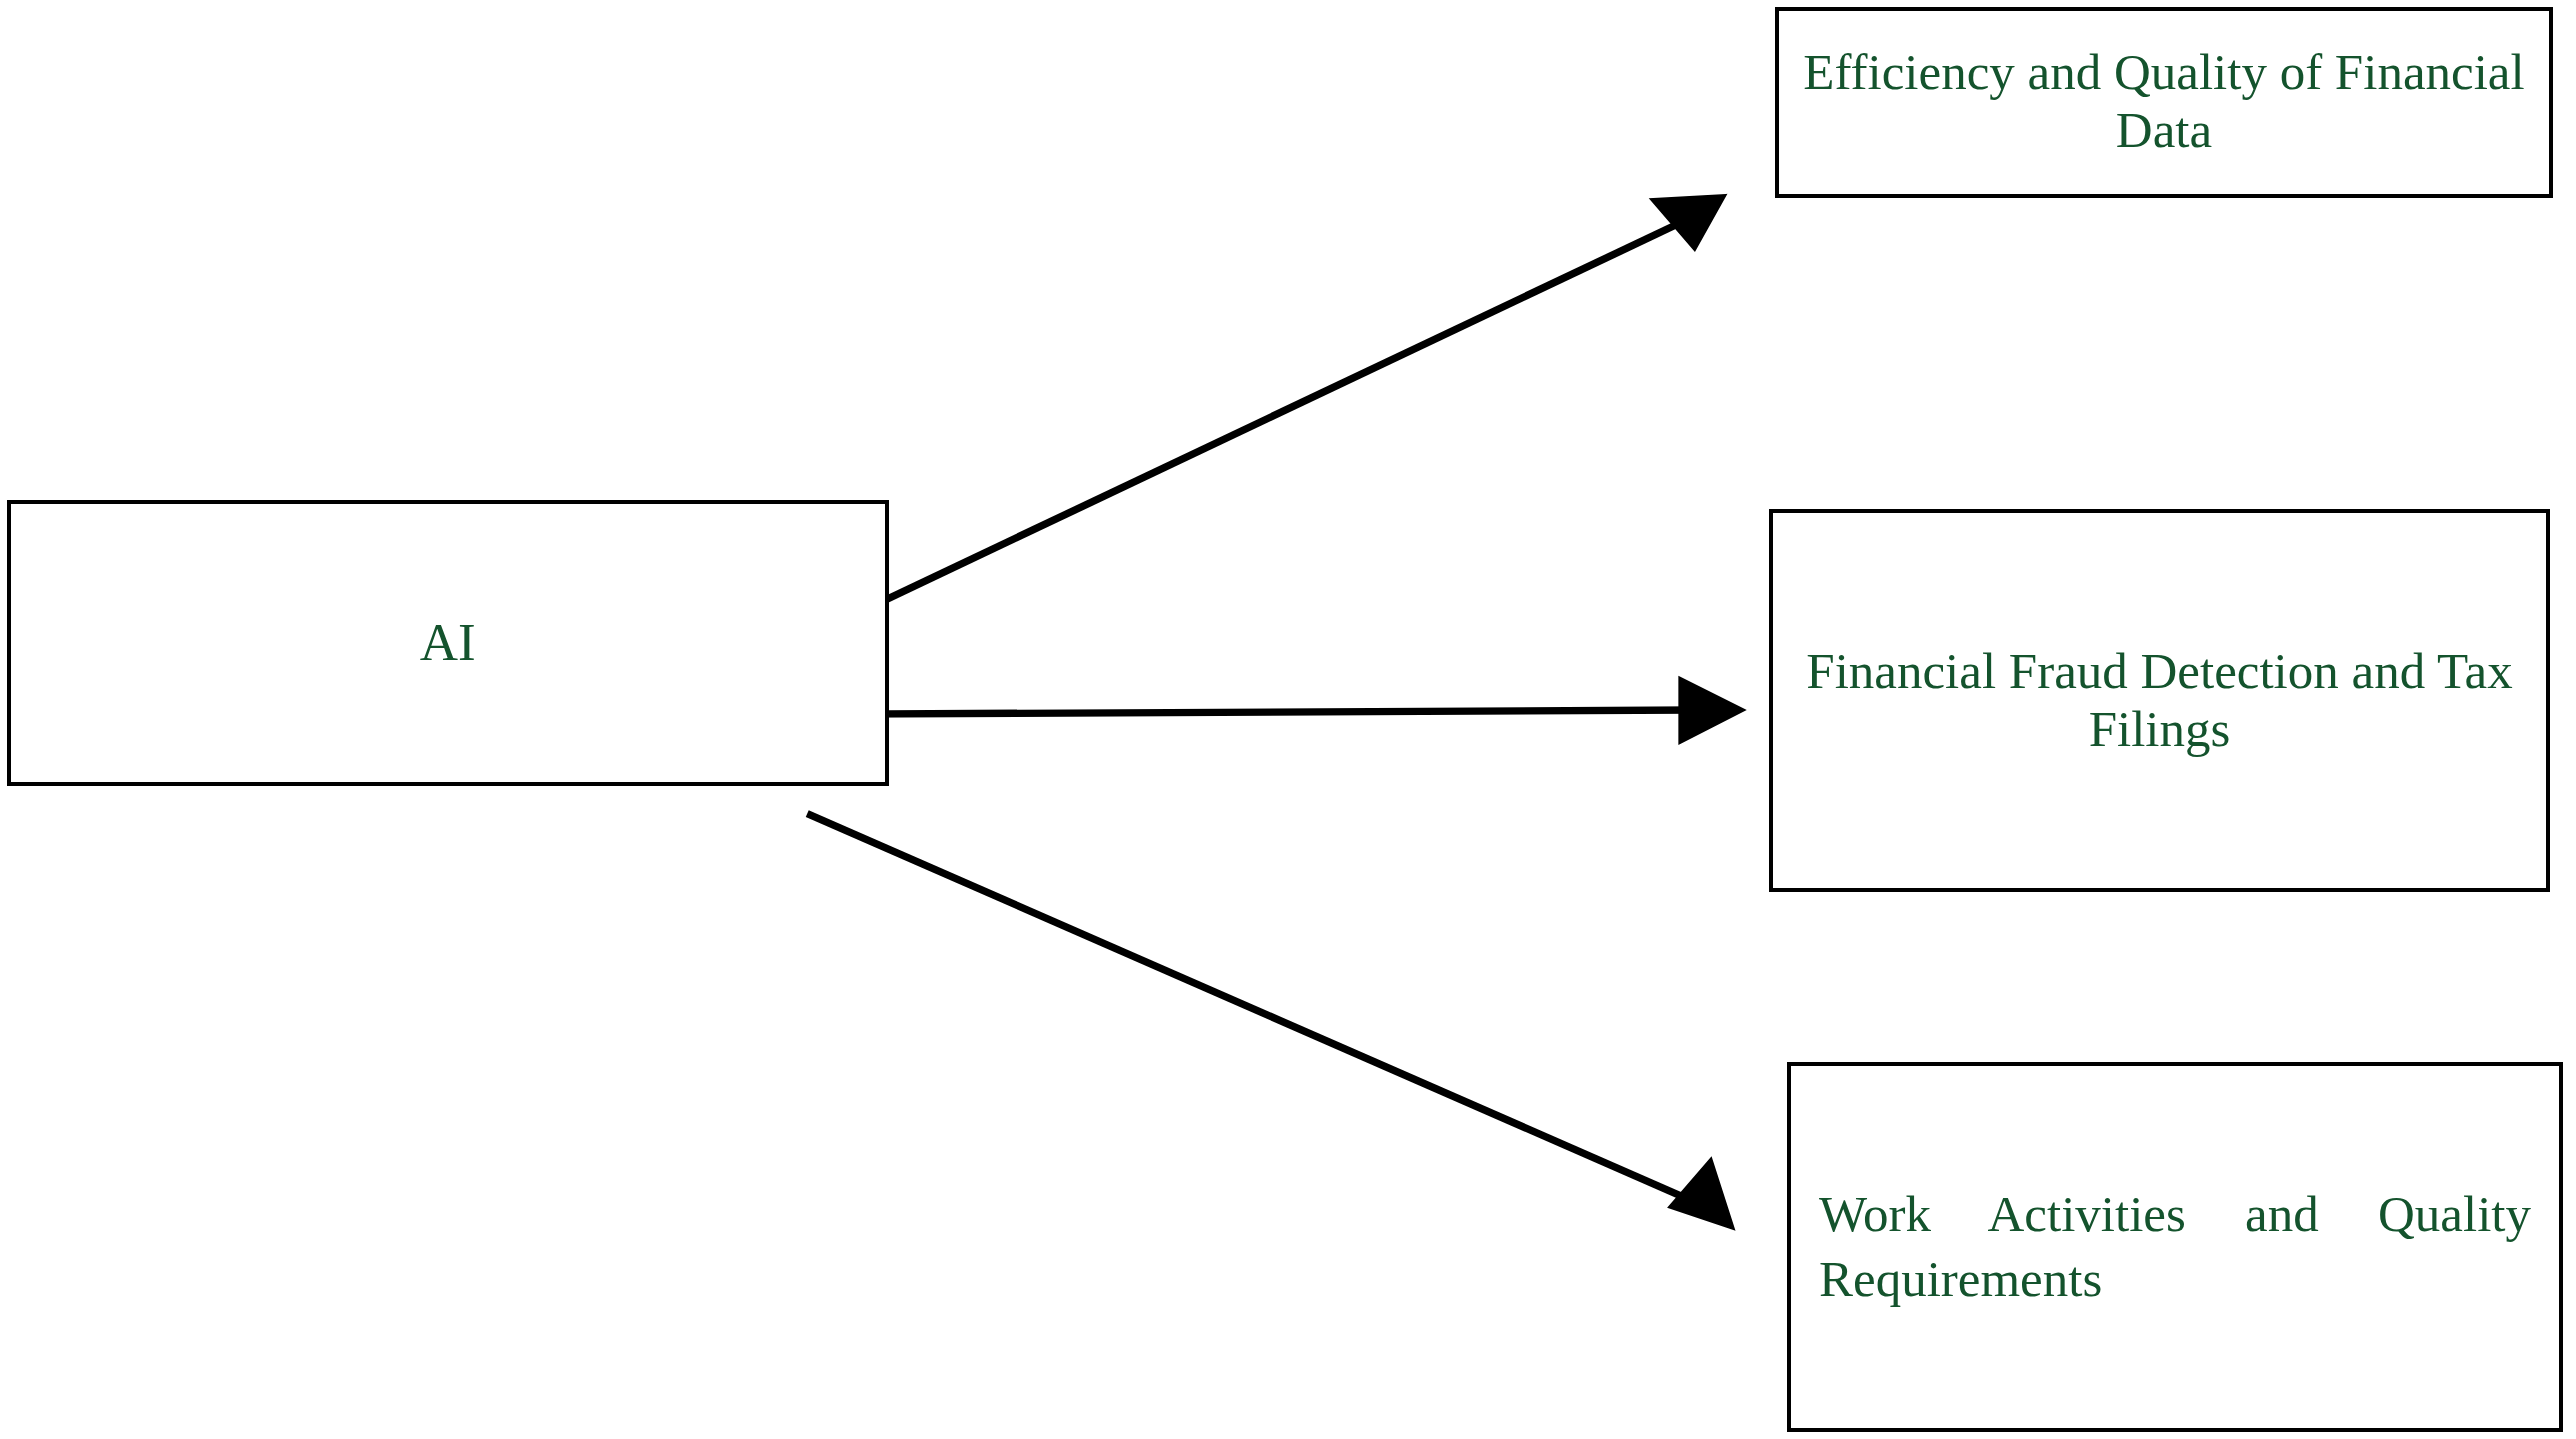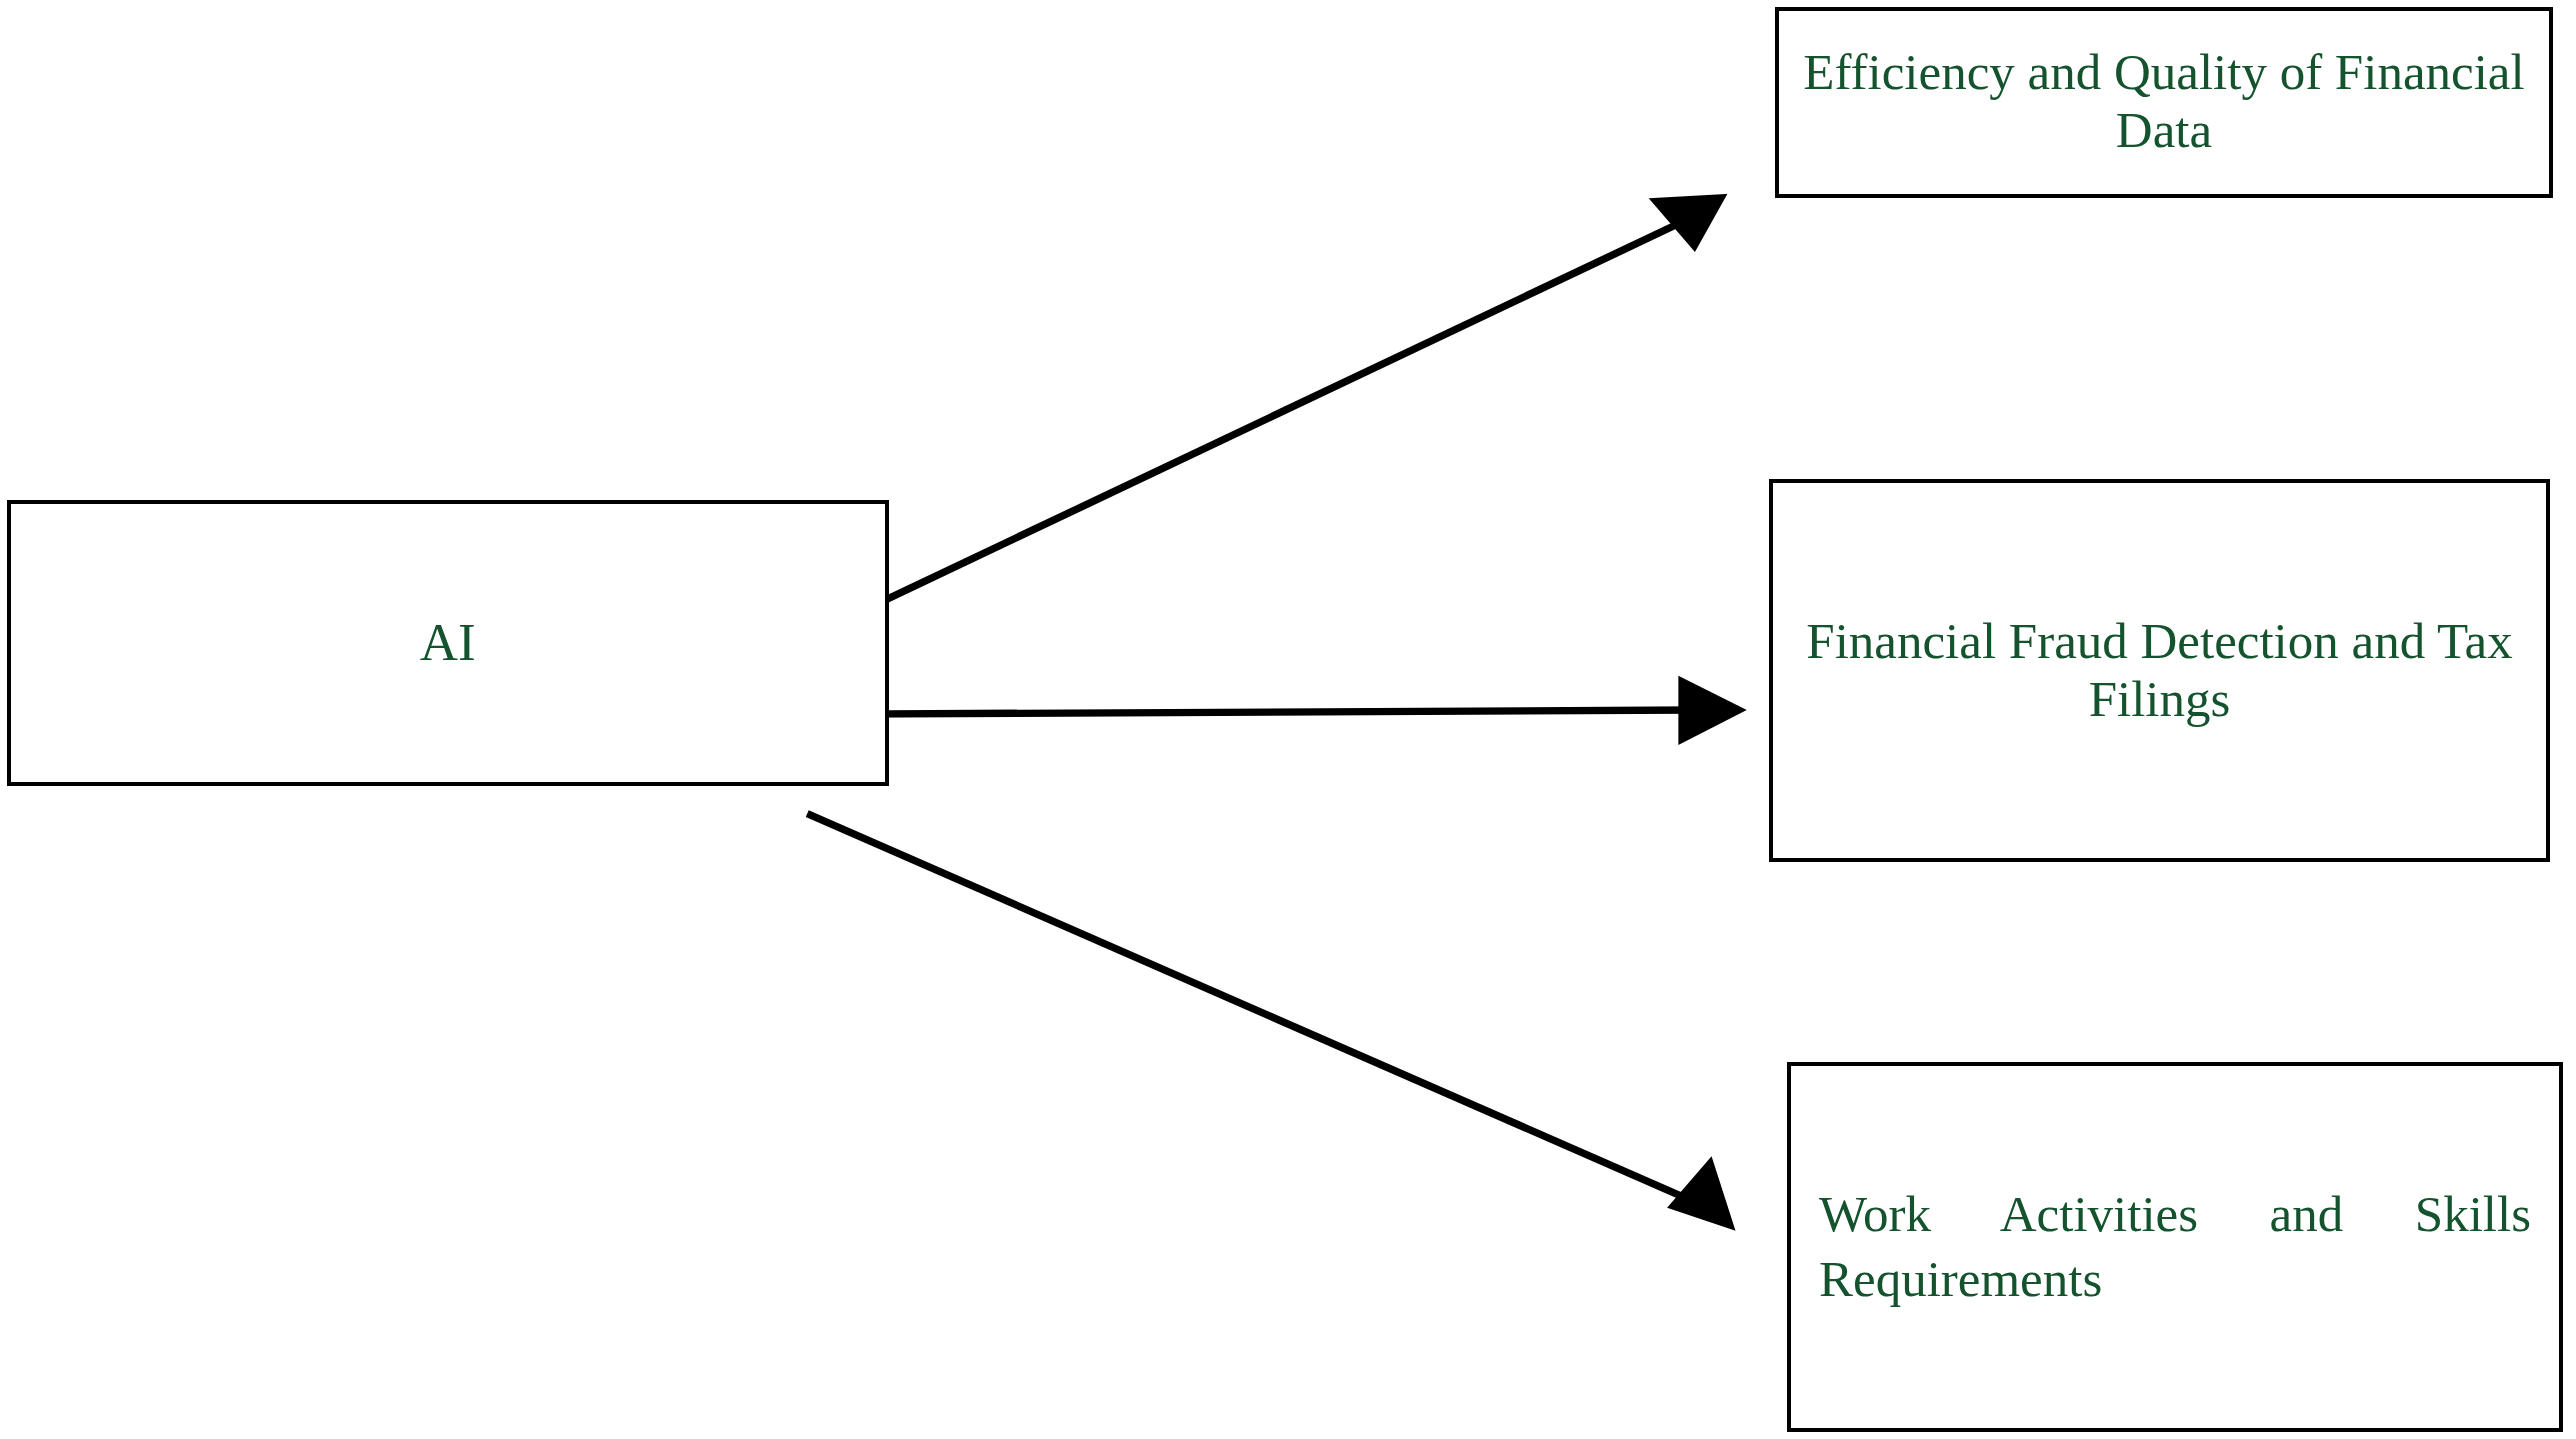--- a/index.html
+++ b/index.html
@@ -46,21 +46,21 @@
   }
   
   #node-outcome-1 {
     left: 1775px;
     top: 6.6px;
     width: 778px;
     height: 191px;
   }
   #node-outcome-2 {
     left: 1769px;
-    top: 479px;
+    top: 509px;
     width: 781px;
     height: 383px;
   }
   #node-outcome-3 {
     left: 1787px;
     top: 1062px;
     width: 776px;
     height: 370px;
   }
   #node-outcome-3 .node-label {
@@ -111,17 +111,17 @@
 
   <div id="node-outcome-1" class="node-box">
     <div class="node-label">Efficiency and Quality of Financial Data</div>
   </div>
 
   <div id="node-outcome-2" class="node-box">
     <div class="node-label">Financial Fraud Detection and Tax Filings</div>
   </div>
 
   <div id="node-outcome-3" class="node-box">
-    <div class="node-label">Work Activities and Skills Requirements</div>
+    <div class="node-label">Work Activities and Quality Requirements</div>
   </div>
 
 </div>
 
 
 </body></html>

